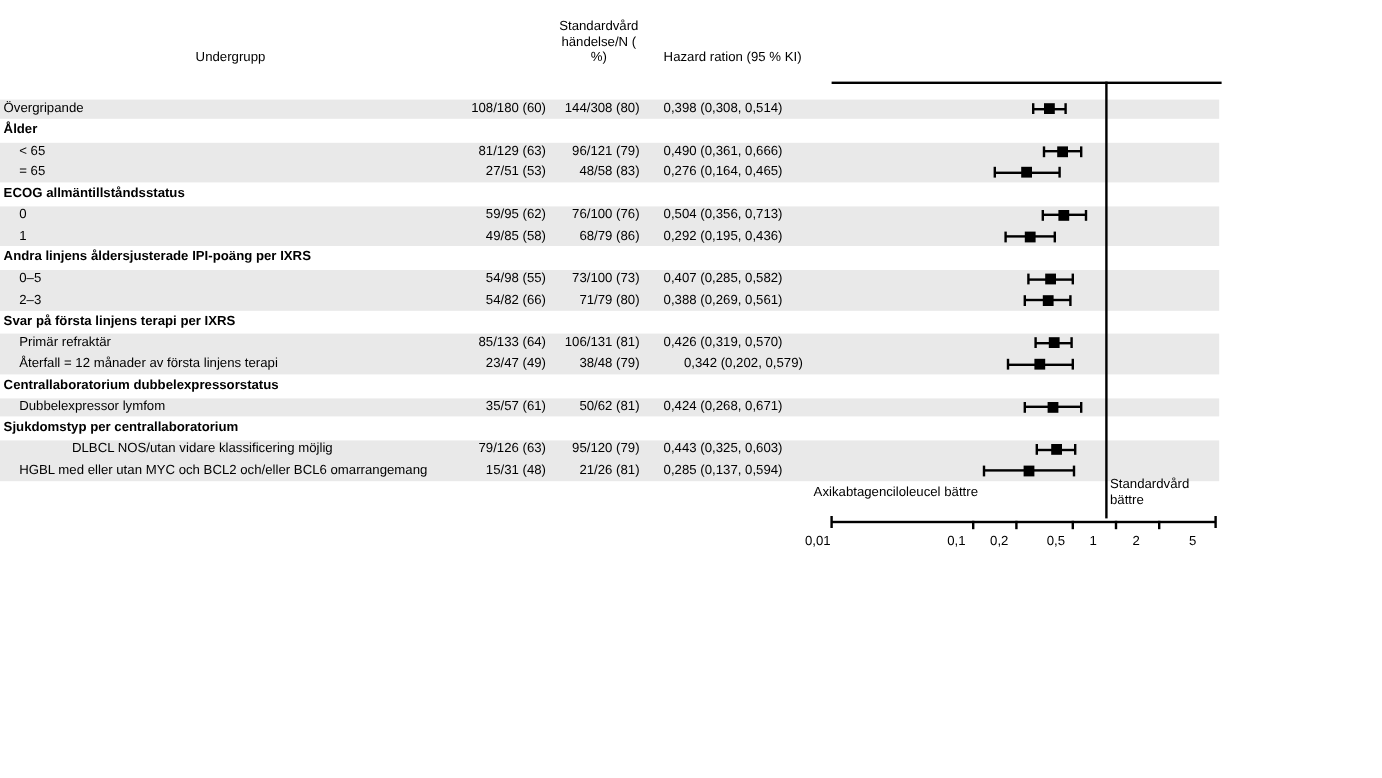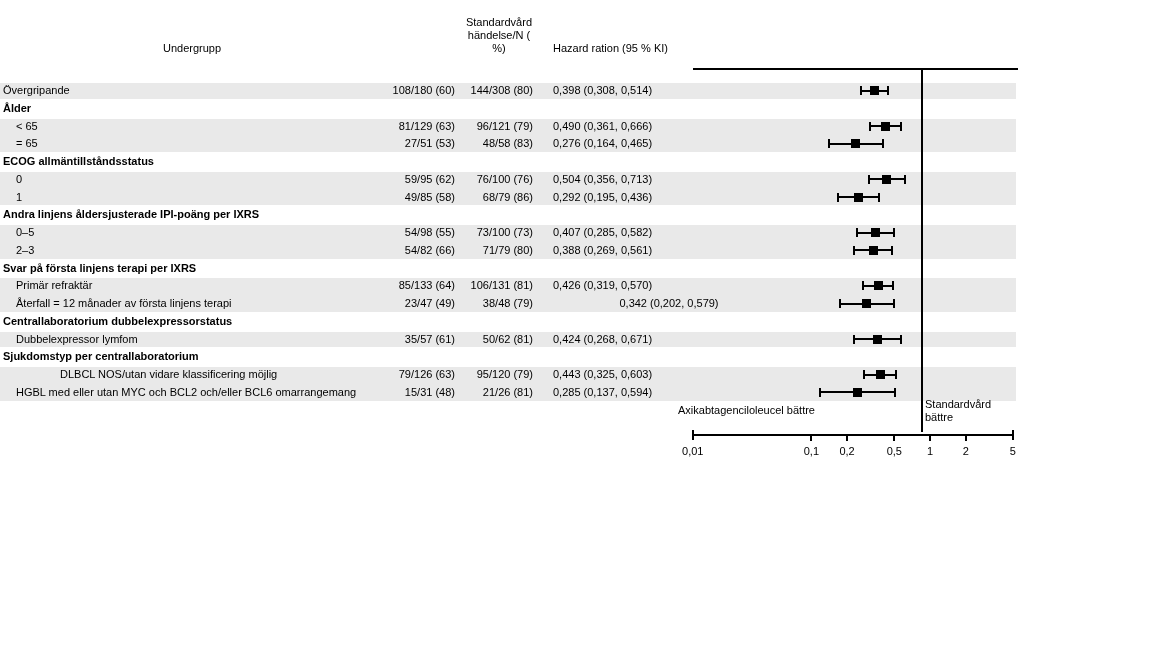--- a/index.html
+++ b/index.html
@@ -15,21 +15,21 @@
   .row-label.group{font-weight:bold;}
   .cell{position:absolute;height:18px;line-height:17px;white-space:nowrap;z-index:3;}
   .cell.r{text-align:right;}
   .topline{position:absolute;background:#000;z-index:2;}
   .refline{position:absolute;background:#000;z-index:2;}
   .ebar{position:absolute;height:2px;background:#000;z-index:3;}
   .ecap{position:absolute;width:2px;height:9px;background:#000;z-index:3;}
   .esq{position:absolute;width:9px;height:9px;background:#000;z-index:4;}
   .axline{position:absolute;height:2px;background:#000;z-index:2;}
   .tick{position:absolute;width:2px;background:#000;z-index:2;}
-  .ticklbl{position:absolute;width:44px;text-align:center;line-height:13px;z-index:2;}
+  .ticklbl{position:absolute;width:44px;line-height:13px;z-index:2;}
   .plot-label{position:absolute;line-height:13px;z-index:4;white-space:pre-line;}
 </style>
 </head>
 <body>
 
 <div id="canvas">
 
   <div class="col-header" style="left:163px;top:42px;">Undergrupp</div>
   <div class="col-header center" style="left:462px;top:16px;width:74px;">Standardvård
 händelse/N (
@@ -78,21 +78,21 @@
       <div class="cell r" style="left: 458px; top: 241.75px; width: 75px;">71/79 (80)</div>
       <div class="cell" style="left: 553px; top: 241.75px; width: 170px;">0,388 (0,269, 0,561)</div>
       <div class="row-label group" style="left: 3px; top: 259.5px;">Svar på första linjens terapi per IXRS</div>
       <div class="row-label" style="left: 16px; top: 277.25px;">Primär refraktär</div>
       <div class="cell r" style="left: 325px; top: 277.25px; width: 130px;">85/133 (64)</div>
       <div class="cell r" style="left: 458px; top: 277.25px; width: 75px;">106/131 (81)</div>
       <div class="cell" style="left: 553px; top: 277.25px; width: 170px;">0,426 (0,319, 0,570)</div>
       <div class="row-label" style="left: 16px; top: 295px;">Återfall = 12 månader av första linjens terapi</div>
       <div class="cell r" style="left: 325px; top: 295px; width: 130px;">23/47 (49)</div>
       <div class="cell r" style="left: 458px; top: 295px; width: 75px;">38/48 (79)</div>
-      <div class="cell" style="left: 584px; top: 295px; width: 170px; text-align: center;">0,342 (0,202, 0,579)</div>
+      <div class="cell" style="left: 570px; top: 295px; width: 170px;">0,342 (0,202, 0,579)</div>
       <div class="row-label group" style="left: 3px; top: 312.75px;">Centrallaboratorium dubbelexpressorstatus</div>
       <div class="row-label" style="left: 16px; top: 330.5px;">Dubbelexpressor lymfom</div>
       <div class="cell r" style="left: 325px; top: 330.5px; width: 130px;">35/57 (61)</div>
       <div class="cell r" style="left: 458px; top: 330.5px; width: 75px;">50/62 (81)</div>
       <div class="cell" style="left: 553px; top: 330.5px; width: 170px;">0,424 (0,268, 0,671)</div>
       <div class="row-label group" style="left: 3px; top: 348.25px;">Sjukdomstyp per centrallaboratorium</div>
       <div class="row-label" style="left: 16px; top: 366px; padding-left: 44px;">DLBCL NOS/utan vidare klassificering möjlig</div>
       <div class="cell r" style="left: 325px; top: 366px; width: 130px;">79/126 (63)</div>
       <div class="cell r" style="left: 458px; top: 366px; width: 75px;">95/120 (79)</div>
       <div class="cell" style="left: 553px; top: 366px; width: 170px;">0,443 (0,325, 0,603)</div>

